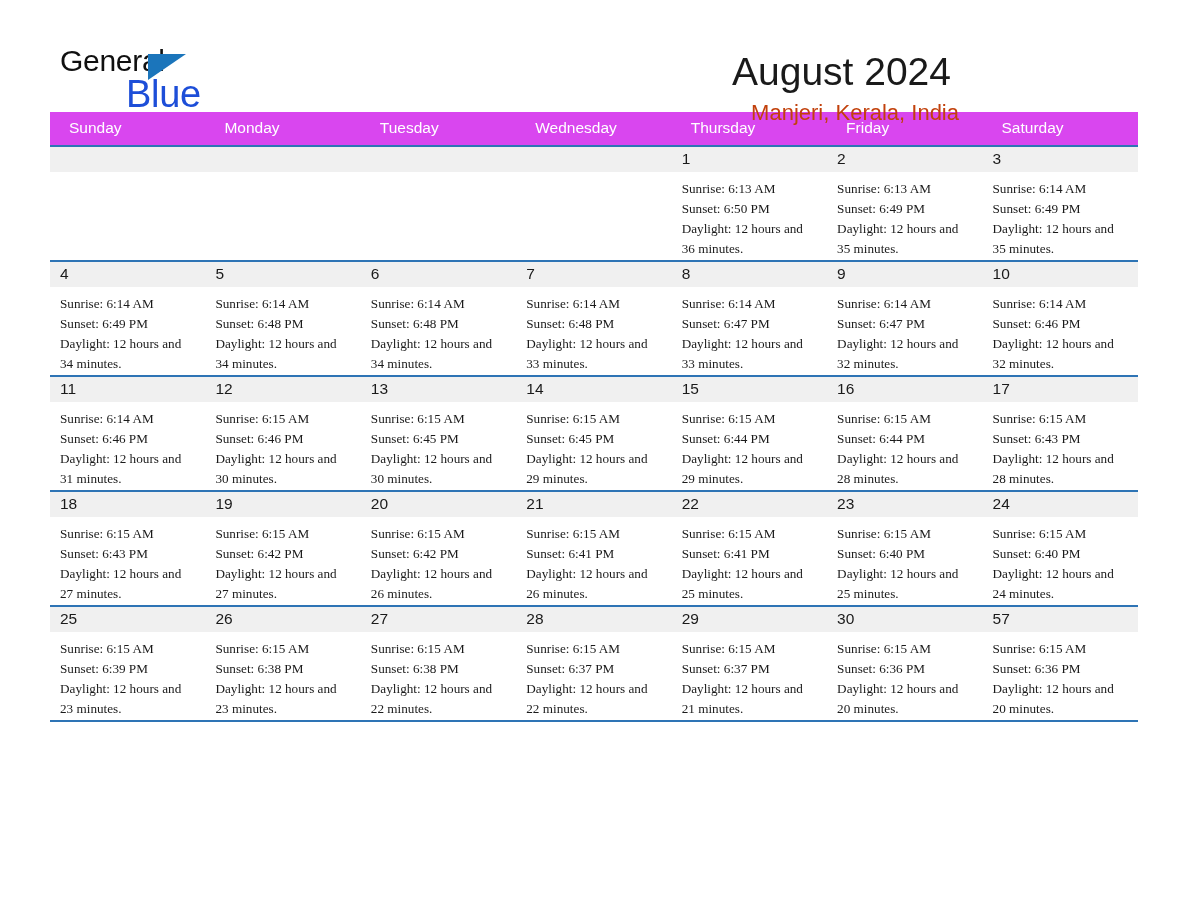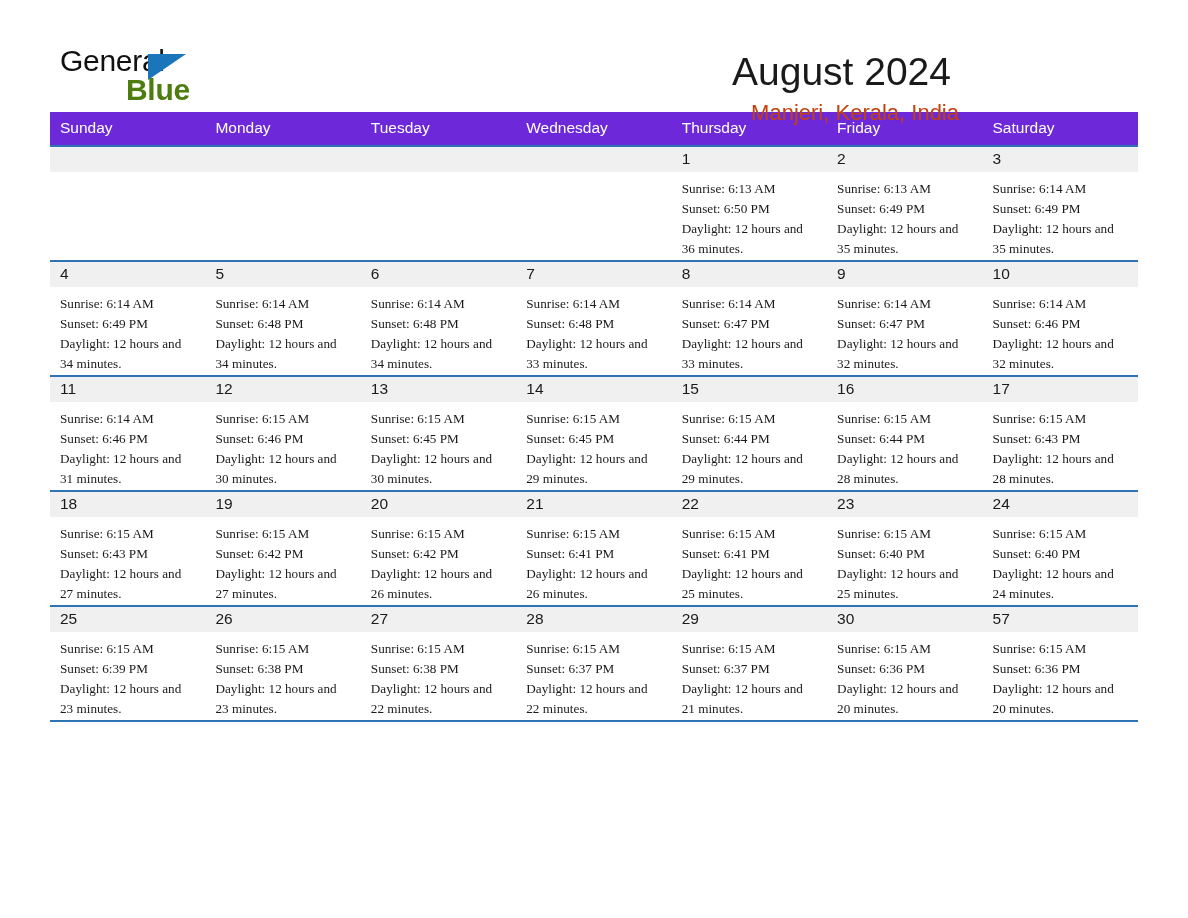--- a/index.html
+++ b/index.html
@@ -52,25 +52,24 @@
     top: 10px;
     width: 0;
     height: 0;
     border-top: 26px solid #1b75bb;
     border-right: 38px solid transparent;
   }
   .logo-blue {
     position: absolute;
     left: 76px;
     top: 31px;
-    font-size: 30px;
-    color: #4d7c0f;
+    font-size: 38px;
+    color: #1d4ed8;
     letter-spacing: -0.3px;
     font-family: "Liberation Sans", sans-serif;
-    font-weight: bold;
   }
   .title-block {
     text-align: right;
     padding-right: 4px;
   }
   .month-title {
     font-size: 39px;
     color: #1a1a1a;
     line-height: 1.02;
     font-weight: normal;
@@ -82,26 +81,26 @@
     margin-top: 8px;
   }
 
   
   .calendar {
     width: 1088px;
     border-collapse: collapse;
     table-layout: fixed;
   }
   .calendar th {
-    background: #6d28d9;
+    background: #d946ef;
     color: #ffffff;
     font-weight: normal;
     font-size: 15.5px;
     text-align: left;
-    padding: 6px 0 7px 10px;
+    padding: 6px 0 7px 19px;
     height: 20px;
     border: none;
   }
   .calendar td {
     vertical-align: top;
     padding: 0;
     border: none;
     border-top: 2px solid #2e74b5;
     background: #ffffff;
     height: 113px;

